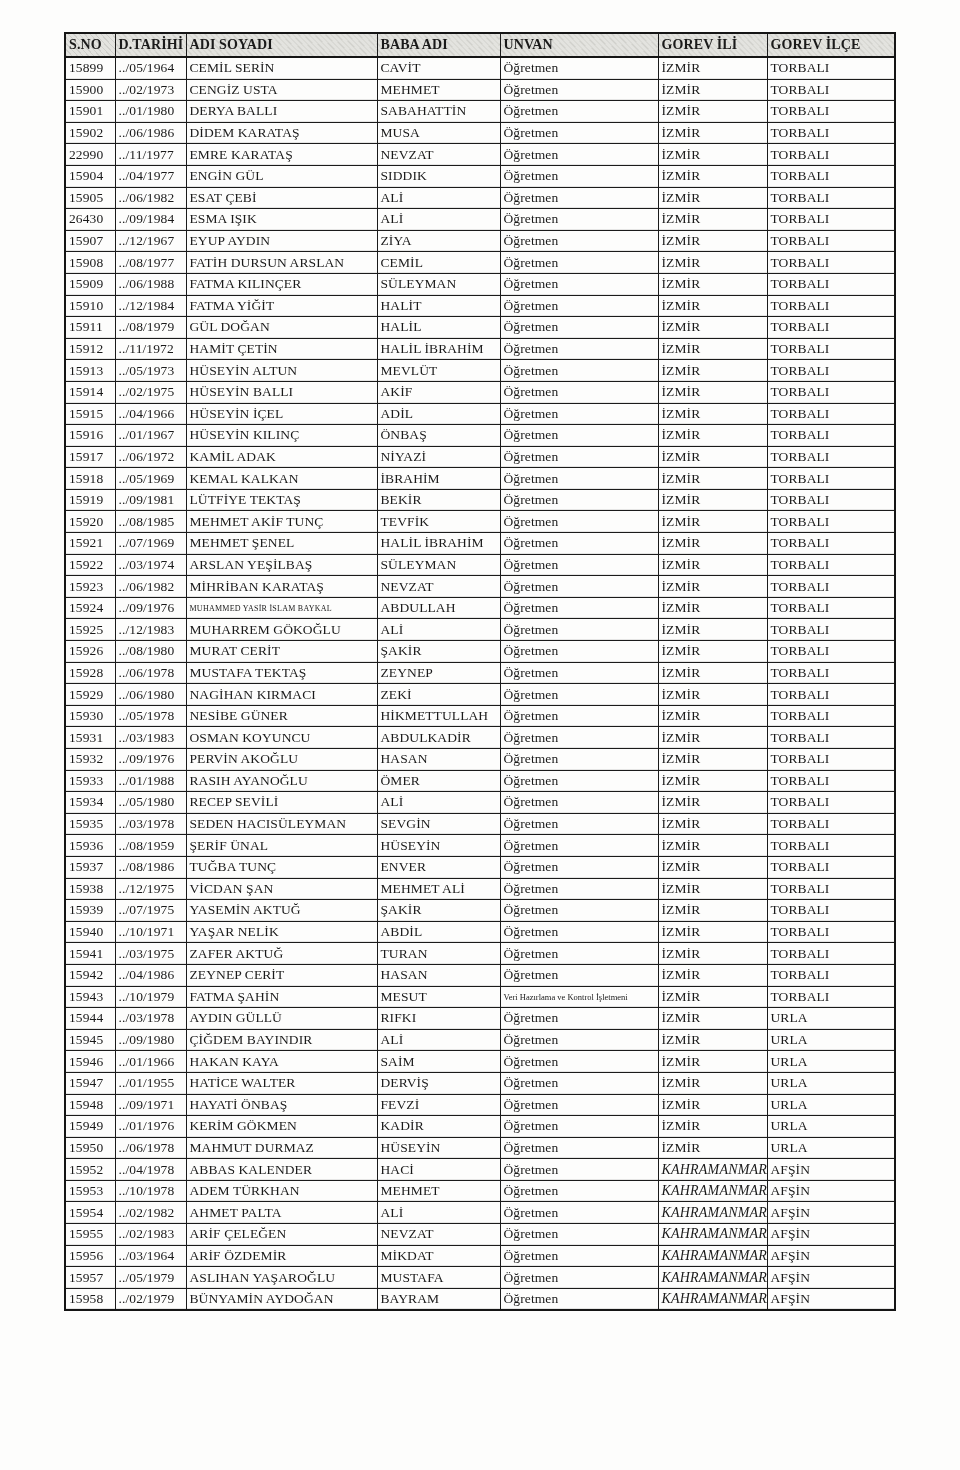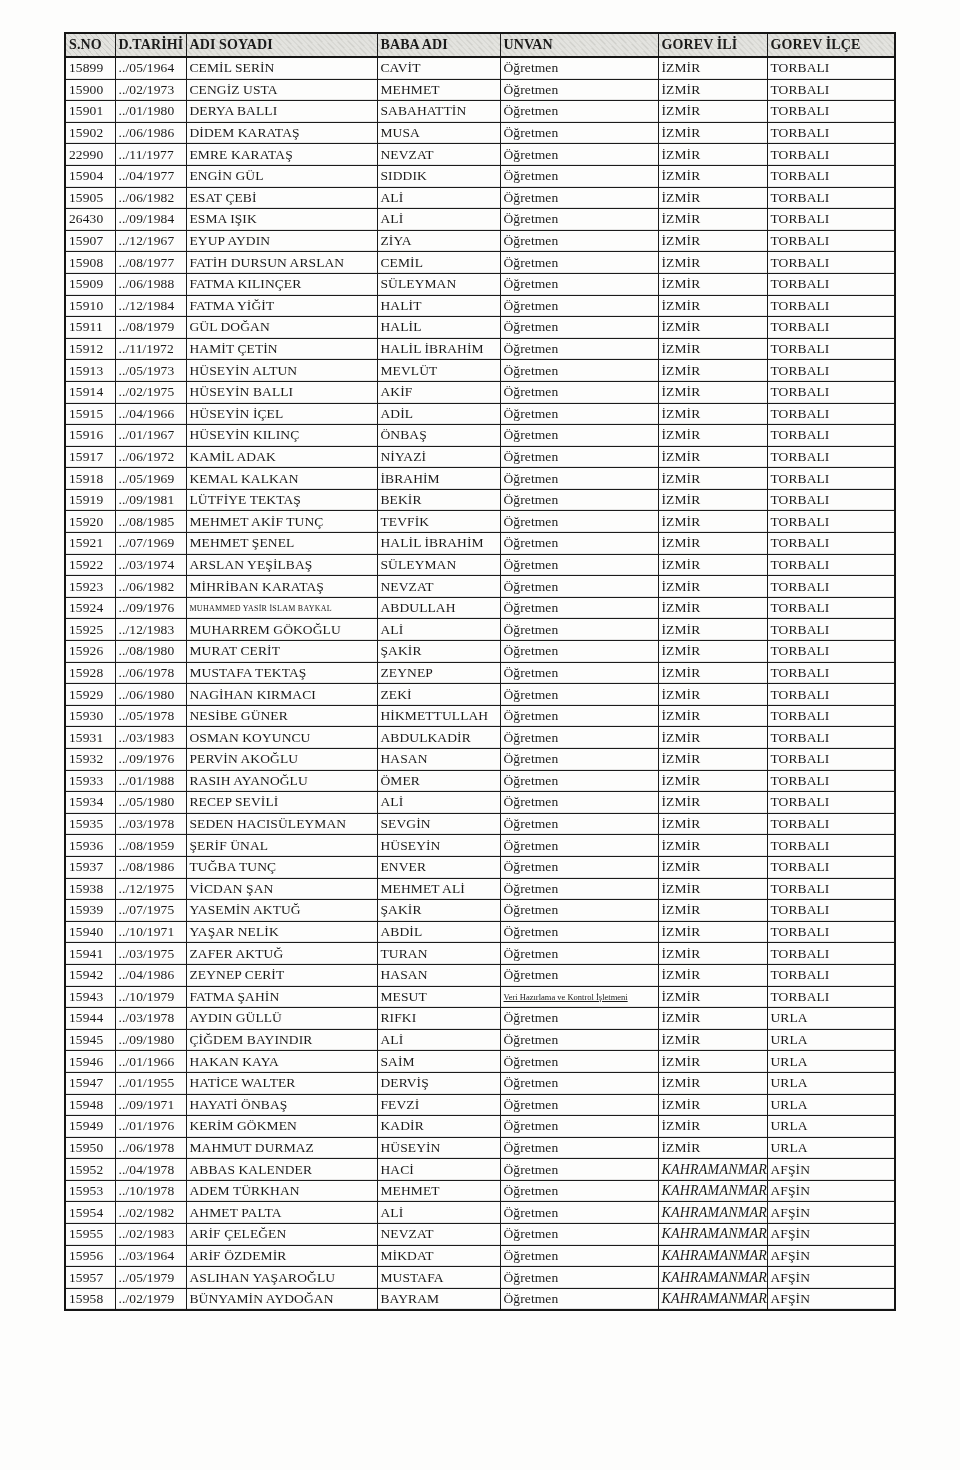--- a/index.html
+++ b/index.html
@@ -45,21 +45,21 @@
     border-bottom: 2px solid #141414;
     background:
       repeating-linear-gradient(47deg, rgba(120,120,115,0.18) 0 1px, rgba(0,0,0,0) 1px 4px),
       #e3e3df;
   }
   .doc-table td {
     height: 20.6px;
     box-shadow: inset 0 -1px 0 rgba(60,60,60,0.12);
   }
   .doc-table td.fs-xs  { font-size: 8px;  letter-spacing: 0.25px; }
-  .doc-table td.fs-xs2 { font-size: 8.5px; letter-spacing: 0; text-decoration: underline; }
+  .doc-table td.fs-xs2 { font-size: 8.5px; letter-spacing: 0; }
   .doc-table td.fs-sm  { font-size: 14px; letter-spacing: 0.2px; font-style: italic; }
   .doc-table col.c0 { width: 50px; }
   .doc-table col.c1 { width: 71px; }
   .doc-table col.c2 { width: 191px; }
   .doc-table col.c3 { width: 123px; }
   .doc-table col.c4 { width: 158px; }
   .doc-table col.c5 { width: 109px; }
   .doc-table col.c6 { width: 128px; }
 </style>
 </head>

